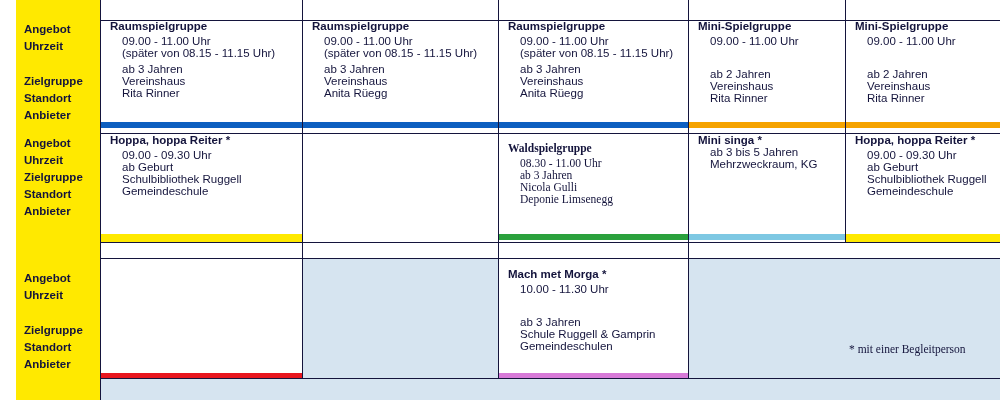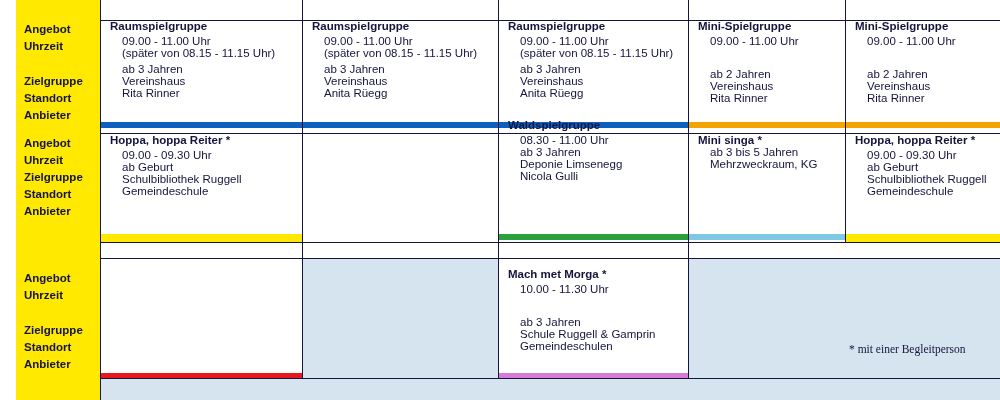--- a/index.html
+++ b/index.html
@@ -176,26 +176,26 @@
   <div class="accent" style="left:672px;top:122px;width:157px;background:#f5a300;"></div>
   <div class="accent" style="left:829px;top:122px;width:171px;background:#f5a300;"></div>
 
   <div class="entry" style="left:84px;top:134px;width:202px;">
     <span class="title">Hoppa, hoppa Reiter *</span>
     <span class="line" style="margin-top:3px;">09.00 - 09.30 Uhr</span>
     <span class="line">ab Geburt</span>
     <span class="line">Schulbibliothek Ruggell</span>
     <span class="line">Gemeindeschule</span>
   </div>
-  <div class="entry" style="left:482px;top:119px;width:190px;">
+  <div class="entry" style="left:482px;top:142px;width:190px;font-family:Liberation Serif, serif;">
     <span class="title">Waldspielgruppe</span>
     <span class="line" style="margin-top:3px;">08.30 - 11.00 Uhr</span>
     <span class="line">ab 3 Jahren</span>
+    <span class="line">Nicola Gulli</span>
     <span class="line">Deponie Limsenegg</span>
-    <span class="line">Nicola Gulli</span>
   </div>
   <div class="entry" style="left:672px;top:134px;width:157px;">
     <span class="title">Mini singa *</span>
     <span class="line">ab 3 bis 5 Jahren</span>
     <span class="line">Mehrzweckraum, KG</span>
   </div>
   <div class="entry" style="left:829px;top:134px;width:171px;">
     <span class="title">Hoppa, hoppa Reiter *</span>
     <span class="line" style="margin-top:3px;">09.00 - 09.30 Uhr</span>
     <span class="line">ab Geburt</span>

